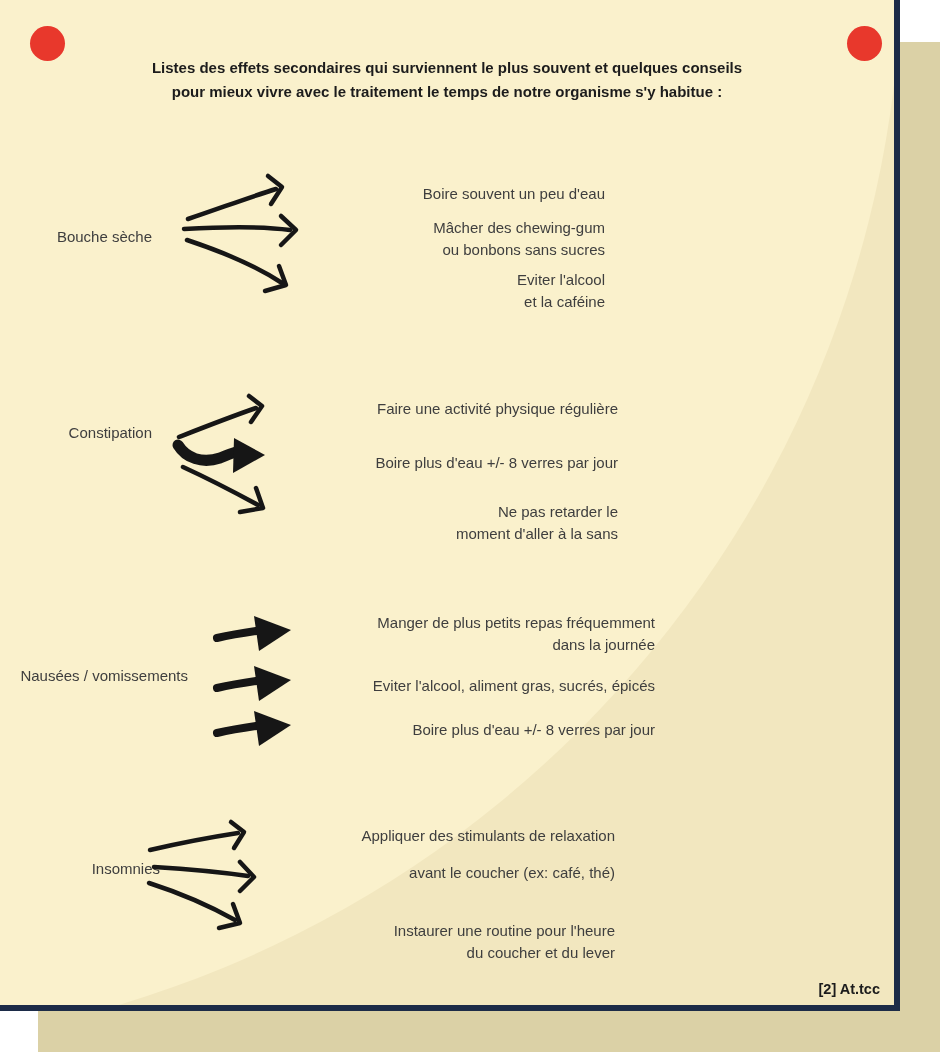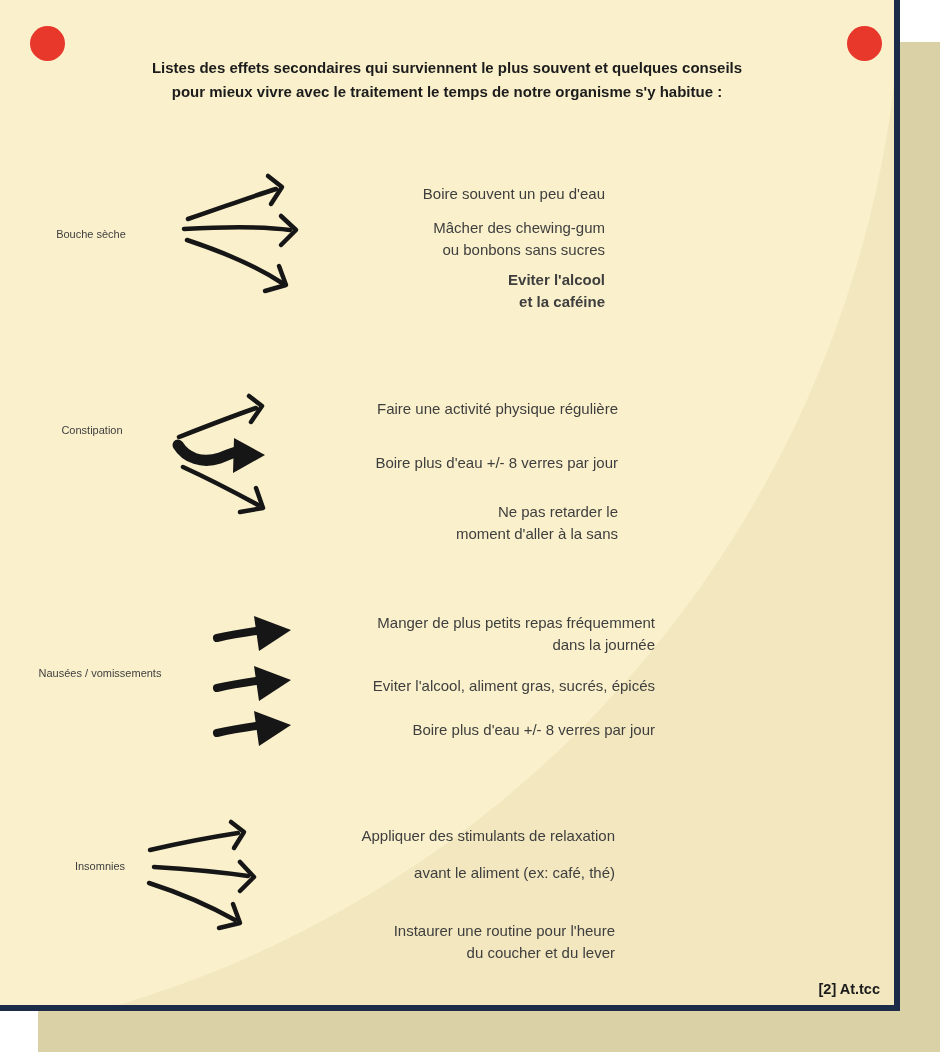--- a/index.html
+++ b/index.html
@@ -31,21 +31,21 @@
 
   .layer{position:absolute;inset:0;z-index:2;}
 
   .pin{position:absolute;width:35px;height:35px;border-radius:50%;background:var(--pin-red);}
   .pin.left{left:30px;top:26px;}
   .pin.right{left:847px;top:26px;}
 
   .title{position:absolute;left:40px;right:40px;top:56px;text-align:center;
     font-weight:700;font-size:15px;line-height:24px;color:var(--title-text);}
 
-  .sec-label{position:absolute;font-size:11px;color:var(--body-text);text-align:center;}
+  .sec-label{position:absolute;font-size:15px;color:var(--body-text);text-align:right;}
   .tip{position:absolute;font-size:15px;line-height:22px;color:var(--body-text);text-align:right;}
 
   .arr{position:absolute;overflow:visible;}
   .arr .s{fill:none;stroke:var(--ink);stroke-width:4.5;stroke-linecap:round;stroke-linejoin:round;}
   .arr .thick{fill:none;stroke:var(--ink);stroke-width:11;stroke-linecap:round;stroke-linejoin:round;}
   .arr .fat{fill:none;stroke:var(--ink);stroke-width:8;stroke-linecap:round;stroke-linejoin:round;}
   .arr .h{fill:var(--ink);stroke:none;}
 
   .citation{position:absolute;right:14px;top:981px;font-weight:700;font-size:14.5px;color:var(--title-text);}
 </style>
@@ -78,21 +78,21 @@
           <path class="s" d="M9,68 C45,80 78,94 104,111"></path>
           <path class="s" d="M101,94 L108,113 L87,119"></path>
         </svg>
         <div class="tip" style="left:265px;top:183px;width:340px;">
           <div>Boire souvent un peu d'eau</div>
         </div>
         <div class="tip" style="left:265px;top:217px;width:340px;">
           <div>Mâcher des chewing-gum</div>
           <div>ou bonbons sans sucres</div>
         </div>
-        <div class="tip" style="left:265px;top:269px;width:340px;font-weight:bold;">
+        <div class="tip" style="left:265px;top:269px;width:340px;">
           <div>Eviter l'alcool</div>
           <div>et la caféine</div>
         </div>
       </div>
 
       <div>
         <div class="sec-label" style="left:32px;top:424px;width:120px;">Constipation</div>
         <svg class="arr" style="left:172px;top:392px;" width="105" height="130" viewBox="0 0 105 130">
           <path class="s" d="M7,45 C30,36 58,25 84,16"></path>
           <path class="s" d="M77,4 L90,14 L79,30"></path>
@@ -146,21 +146,21 @@
           <path class="s" d="M89,2 L102,12 L92,28"></path>
           <path class="s" d="M12,47 C45,49 78,52 106,56"></path>
           <path class="s" d="M98,42 L112,57 L98,71"></path>
           <path class="s" d="M7,63 C38,73 68,86 93,100"></path>
           <path class="s" d="M91,84 L98,103 L77,108"></path>
         </svg>
         <div class="tip" style="left:255px;top:825px;width:360px;">
           <div>Appliquer des stimulants de relaxation</div>
         </div>
         <div class="tip" style="left:255px;top:862px;width:360px;">
-          <div>avant le aliment (ex: café, thé)</div>
+          <div>avant le coucher (ex: café, thé)</div>
         </div>
         <div class="tip" style="left:255px;top:920px;width:360px;">
           <div>Instaurer une routine pour l'heure</div>
           <div>du coucher et du lever</div>
         </div>
       </div>
 
       <div class="citation">[2] At.tcc</div>
     </div>
   </div>

